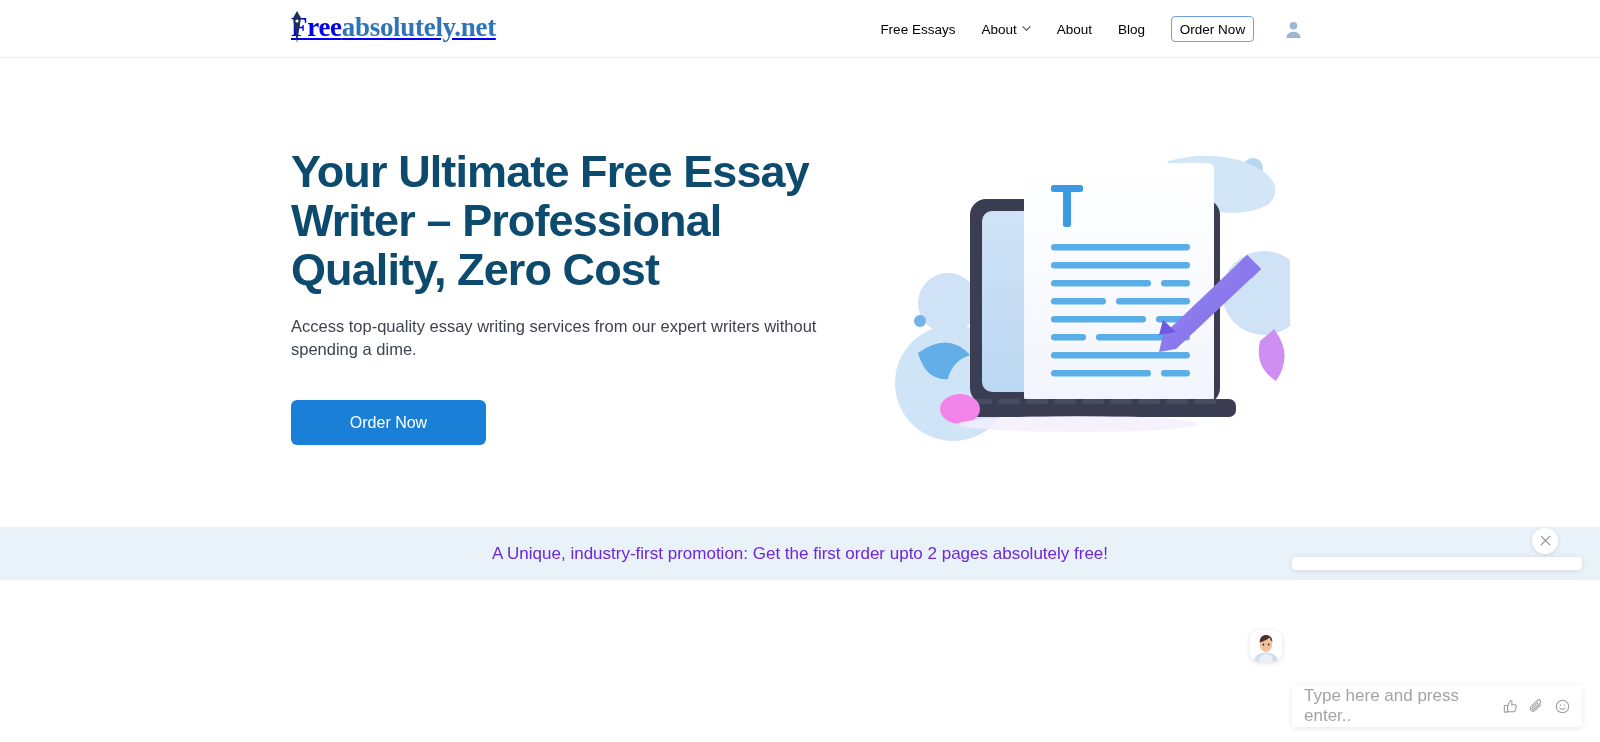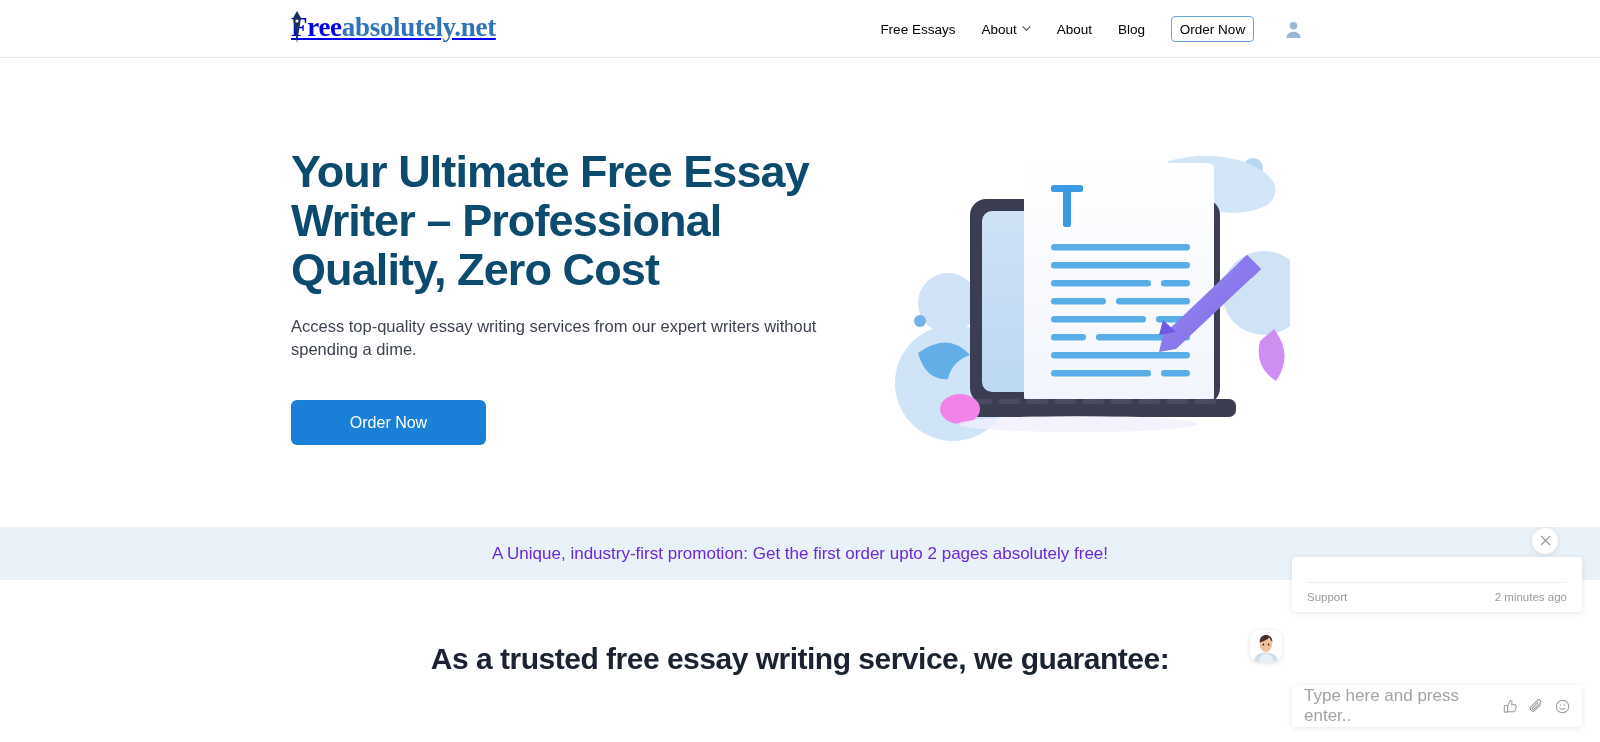--- a/index.html
+++ b/index.html
@@ -237,23 +237,20 @@
         <ellipse cx="82" cy="266" rx="20" ry="15" fill="#f283e8"></ellipse>
         <ellipse cx="200" cy="281" rx="120" ry="8" fill="#f3effc" opacity=".8"></ellipse>
       </svg>
     </div>
   </div>
 
   <div class="promo">
     <div class="promo-text">A Unique, industry-first promotion: Get the first order upto 2 pages absolutely free!</div>
   </div>
 
-  <div class="guarantee">
-    <h2 class="guarantee-h2">As a trusted free essay writing service, we guarantee:</h2>
-  </div>
 
   <div class="chat">
 
     <div class="chat-close">
       <span>
         <svg width="11" height="11" viewBox="0 0 12 12">
           <path d="M1.5 1.5 L10.5 10.5 M10.5 1.5 L1.5 10.5" stroke="#8d8d8d" stroke-width="1.3" stroke-linecap="round"></path>
         </svg>
       </span>
     </div>
@@ -264,24 +261,20 @@
         <path d="M4 32c0-6.4 5.4-9.4 12-9.4S28 25.6 28 32z" fill="#cfe0ec"></path>
         <path d="M9 32c0-5.2 3.2-8 7-8s7 2.8 7 8z" fill="#e8f0f6"></path>
         <ellipse cx="16" cy="14.5" rx="6.2" ry="7.4" fill="#f2c09a"></ellipse>
         <path d="M9.6 12.4c0-5 3-7.4 6.4-7.4s6.4 2.2 6.4 7.2c-1.4-1.6-2.4-3.4-3-4.8-1.8 2.2-5.6 3.6-9.8 5z" fill="#46312a"></path>
         <ellipse cx="13.4" cy="14.6" rx="0.9" ry="1.1" fill="#3b2a22"></ellipse>
         <ellipse cx="18.6" cy="14.6" rx="0.9" ry="1.1" fill="#3b2a22"></ellipse>
       </svg>
     </div>
 
     <div class="chat-bubble">
-      <div class="chat-meta">
-        <span>Support</span>
-        <span>2 minutes ago</span>
-      </div>
     </div>
 
     <div class="chat-input">
       <span class="ph">Type here and press enter..</span>
       <span class="chat-icons">
         <span>
           <svg width="15" height="15" viewBox="0 0 16 16" fill="none" stroke="#9b9b9b" stroke-width="1.1">
             <path d="M5 7.2 L8 1.6 c1.3 0 1.8 .8 1.6 1.9 L9.2 6.2 h3.6 c1 0 1.5 .7 1.3 1.6 l-1 4.4 c-.2 .9 -.8 1.4 -1.7 1.4 H5z"></path>
             <rect x="1.4" y="7" width="3.4" height="7" rx="0.8"></rect>
           </svg>

